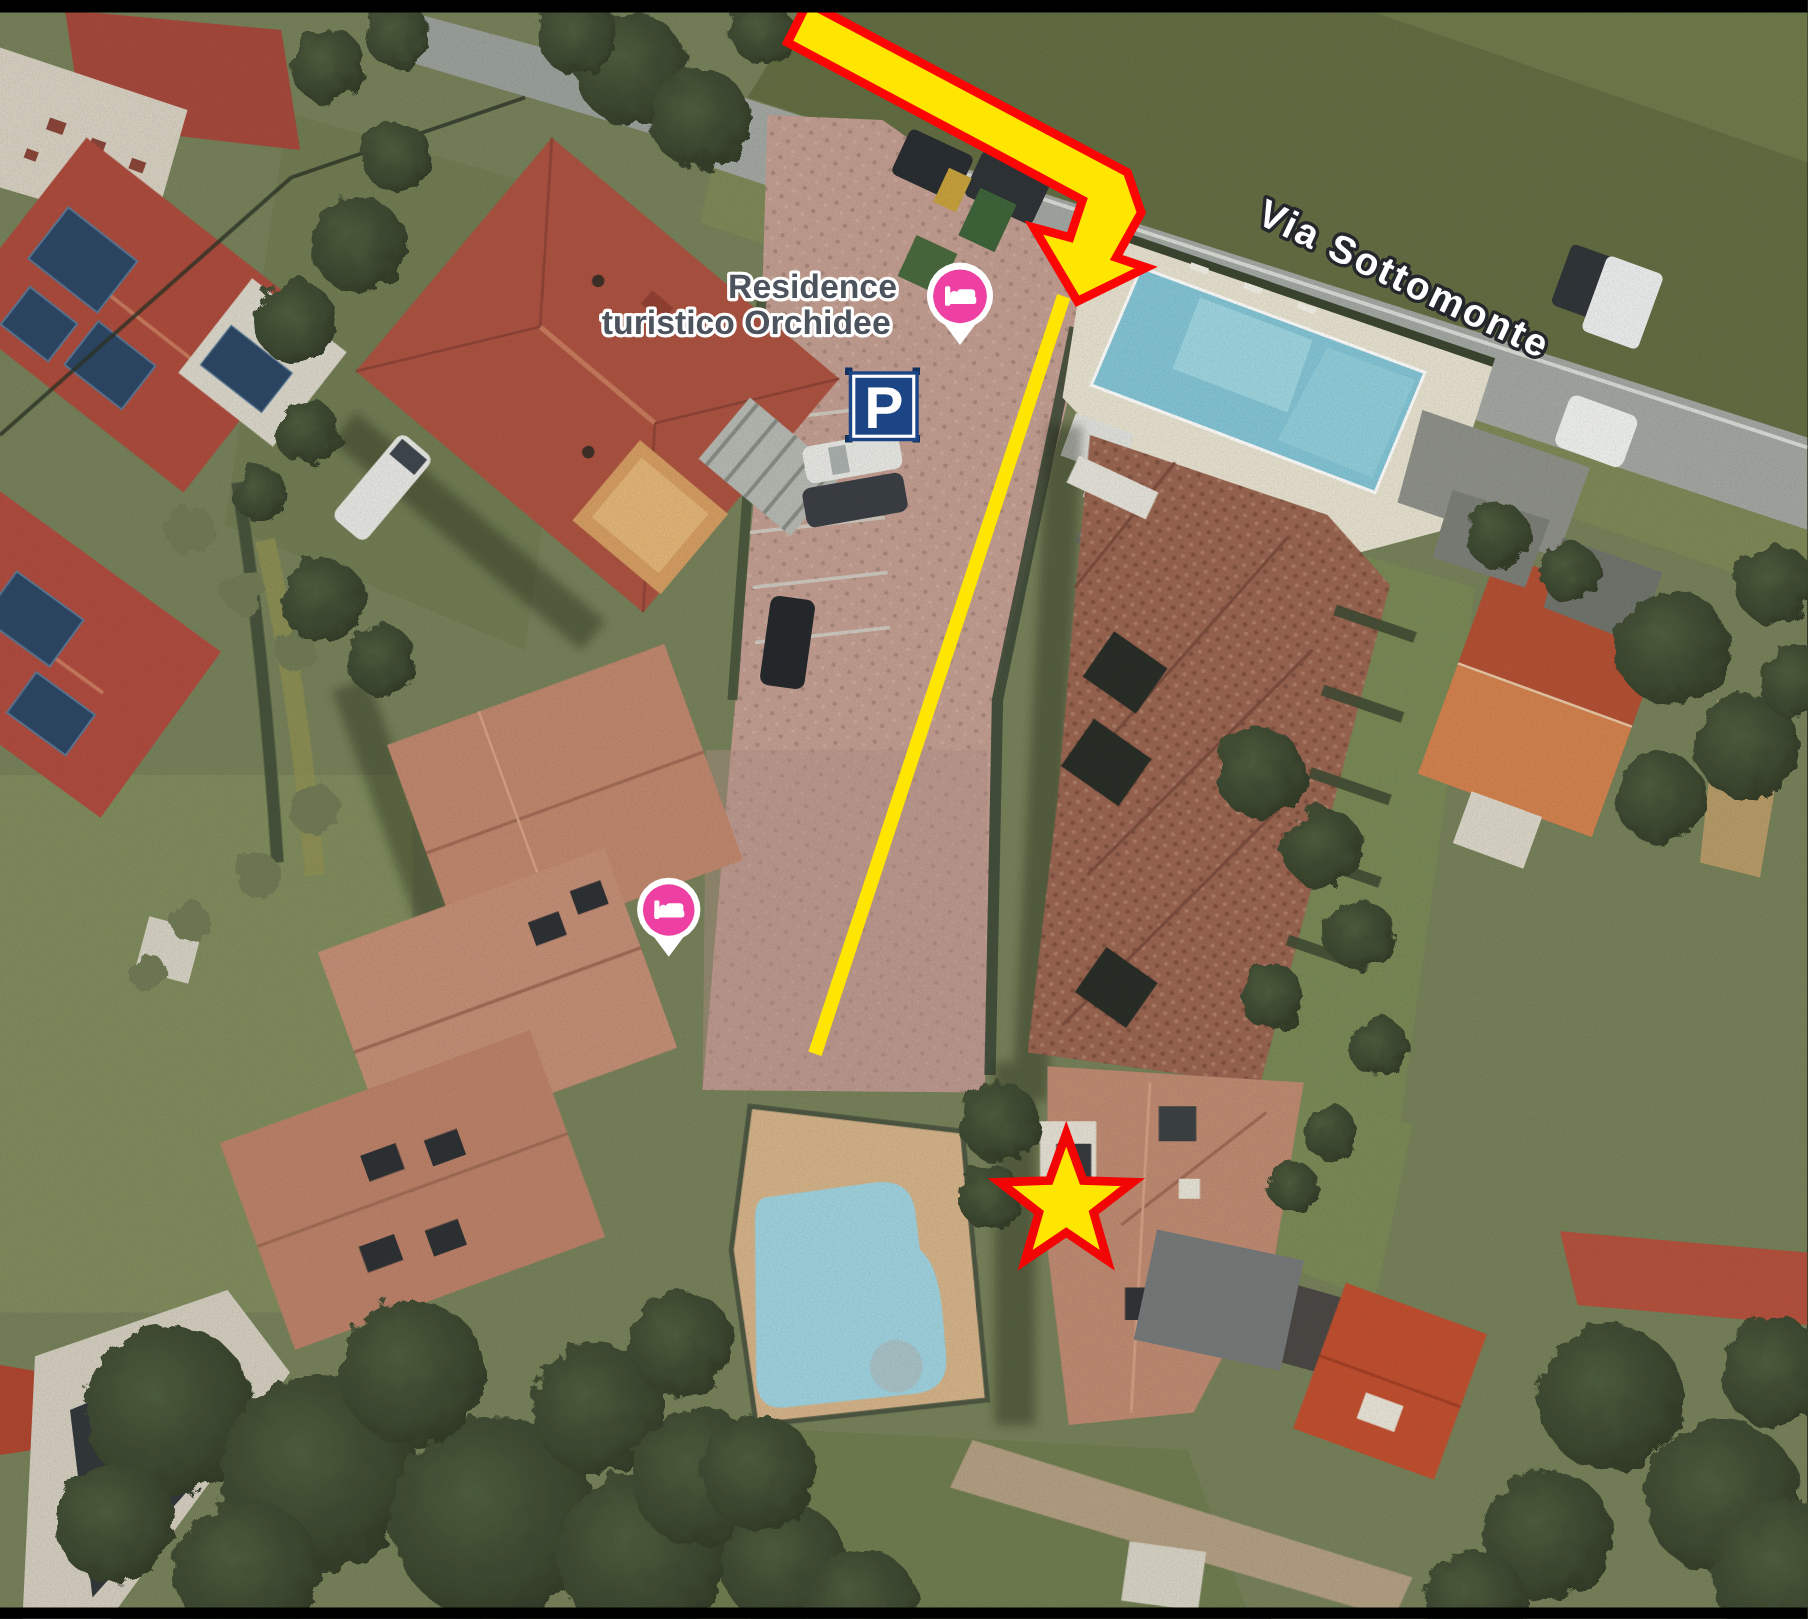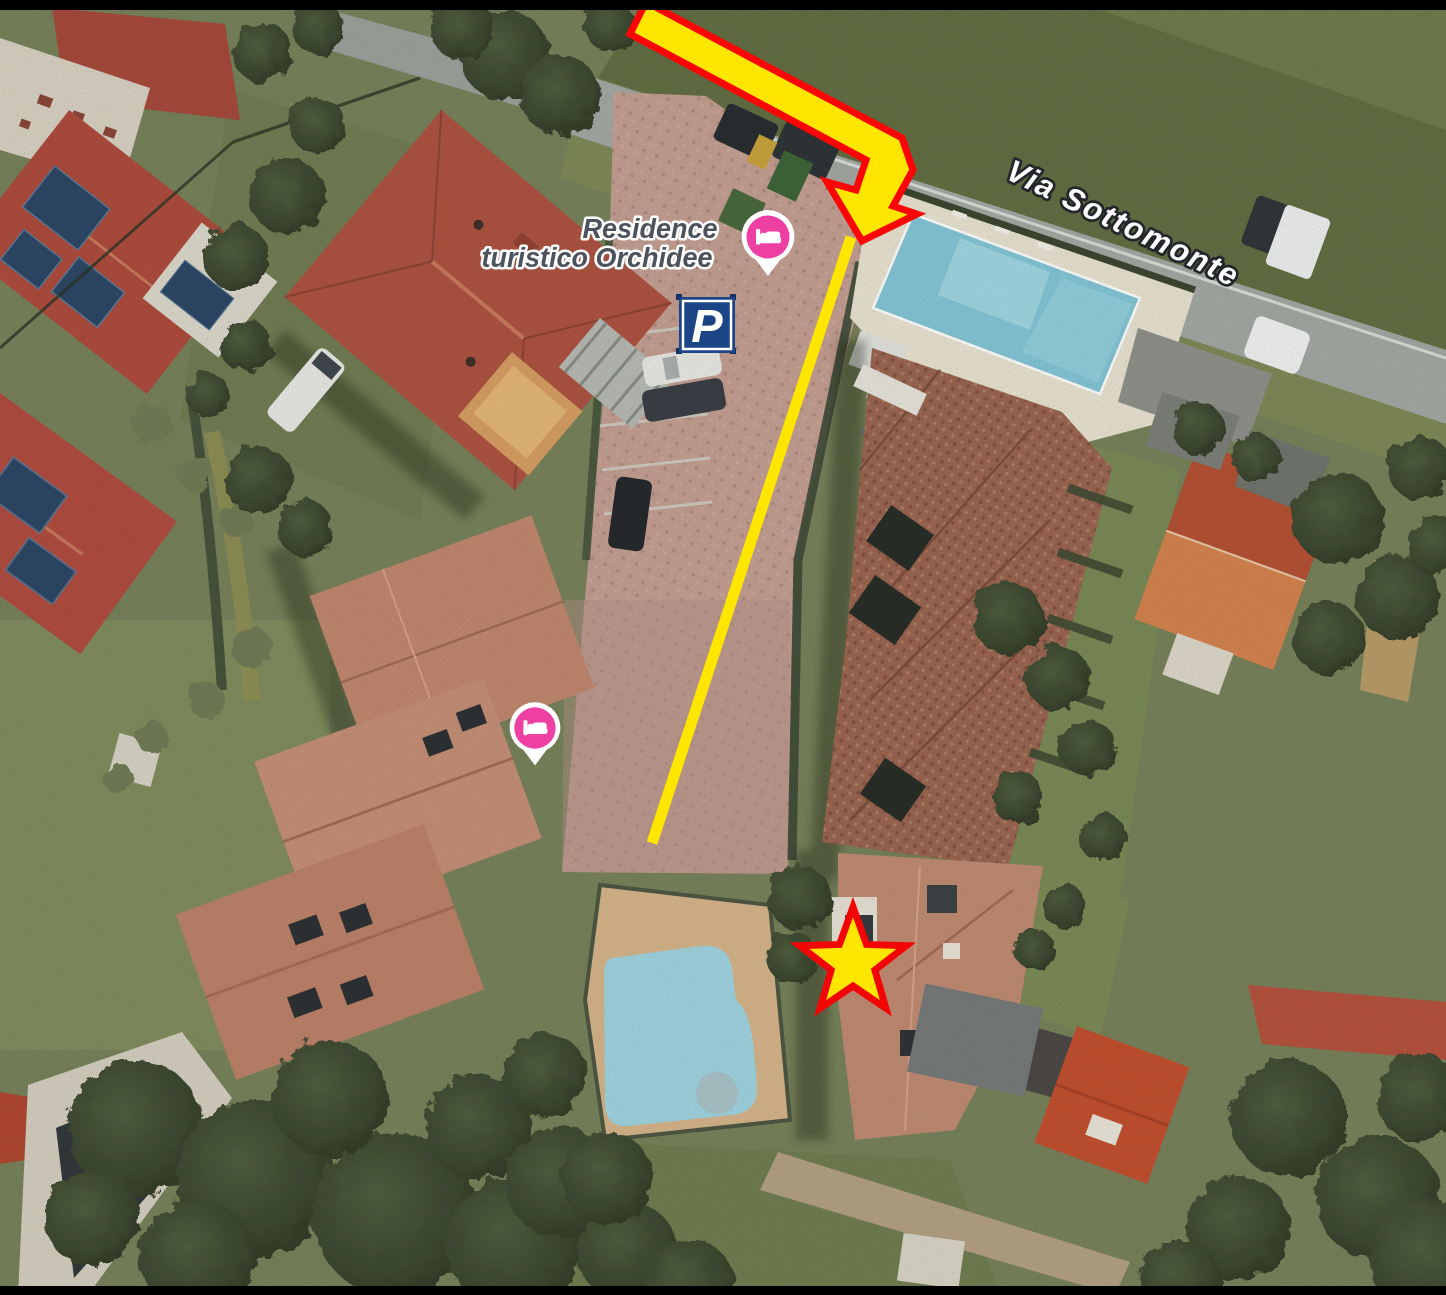--- a/index.html
+++ b/index.html
@@ -1,16 +1,16 @@
 <!DOCTYPE html>
 <html><head>
 <meta charset="utf-8">
 <style>
   html,body { margin:0; padding:0; background:#000; }
-  #stage { position:relative; width:1446px; height:1295px; overflow:hidden;font-style:italic; }
+  #stage { position:relative; width:1446px; height:1295px; overflow:hidden; }
   svg { display:block; }
   text { font-family:"Liberation Sans", sans-serif; }
   .place-label { font-size:27px; font-weight:600; fill:#4d535d; stroke:#ffffff; stroke-width:5px;
                  paint-order:stroke; stroke-linejoin:round; text-anchor:middle; }
   .street-label { font-size:31px; font-weight:700; fill:#ffffff; stroke:#23272c; stroke-width:5.5px;
                   paint-order:stroke; stroke-linejoin:round; letter-spacing:2px; }
   .p-letter { font-size:47px; font-weight:700; fill:#ffffff; text-anchor:middle; }
 </style>
 </head>
 <body>

